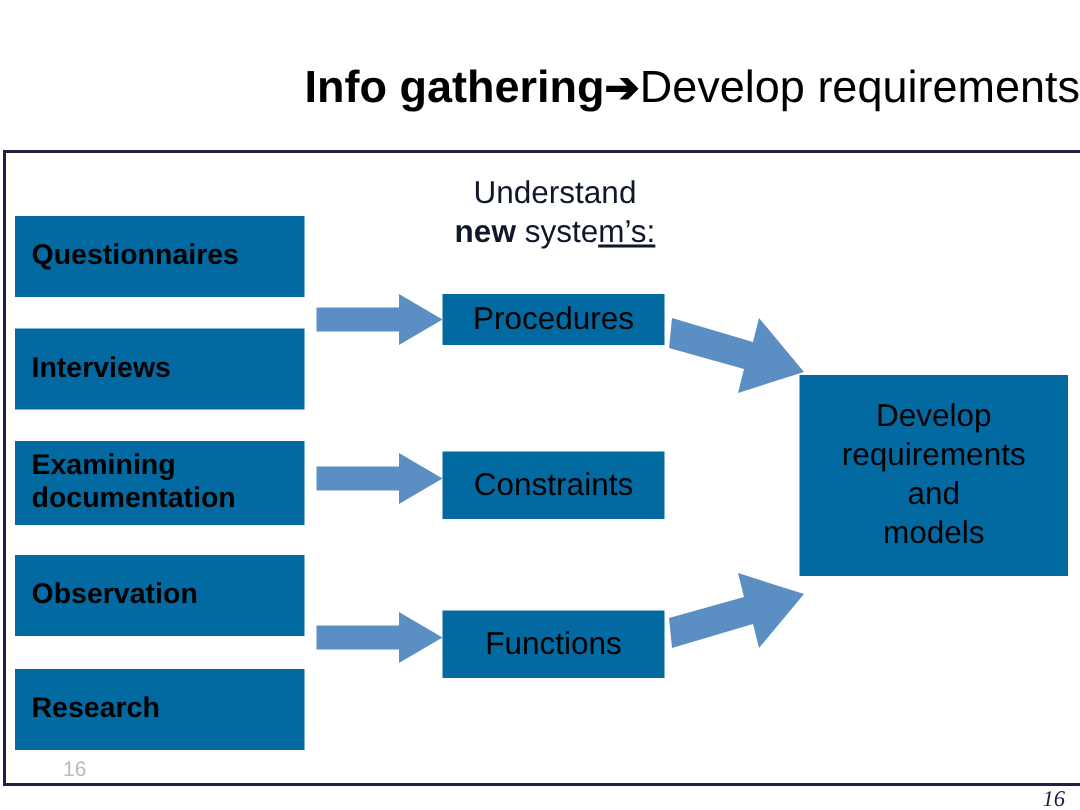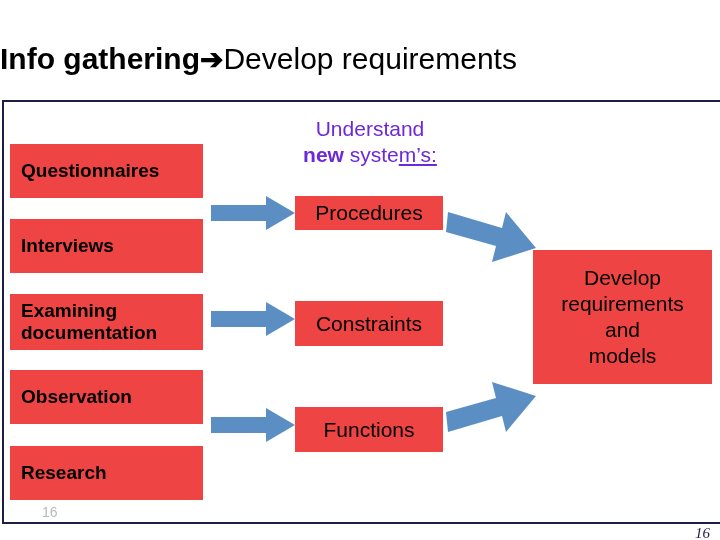--- a/index.html
+++ b/index.html
@@ -9,21 +9,21 @@
     font-family:"Liberation Sans", sans-serif;
     overflow:hidden;
     position:relative;
   }
   #slide{position:absolute;left:0;top:0;width:720px;height:540px;}
 
   
   .title{
     position:absolute;
     left:0; top:42px; width:720px;
-    text-align:left;
+    text-align:right;
     font-size:30px;
     line-height:34px;
     color:#000000;
     white-space:nowrap;
   }
   .title .bold{font-weight:bold;}
   .title .arrowglyph{font-weight:bold;font-size:28px;}
   .title .reg{font-weight:normal;}
 
   
@@ -36,21 +36,21 @@
     background:#1F1F46;
   }
   .rule-bottom{
     position:absolute;left:2px;top:522px;width:718px;height:2px;
     background:#1F1F46;
   }
 
   
   .box{
     position:absolute;
-    background:#ef4444;
+    background:#0369a1;
     color:#000000;
     display:flex;
     align-items:center;
     box-sizing:border-box;
   }
   .box.left{
     justify-content:flex-start;
     padding-left:11px;
     font-size:19px;
     line-height:22px;
@@ -82,21 +82,21 @@
 
   #box-develop       {left:533px; top:250px; width:179px; height:134px;}
 
   
   .mid-heading{
     position:absolute;
     left:252px; top:116px; width:236px;
     text-align:center;
     font-size:21px;
     line-height:26px;
-    color:#6d28d9;
+    color:#0f172a;
   }
   .mid-heading .b{font-weight:bold;}
   .mid-heading .u{text-decoration:underline;}
 
   
   .arrow{position:absolute;}
   .arrow svg{display:block;overflow:visible;}
   #arrow-1{left:211px; top:196px; width:84px; height:34px;}
   #arrow-2{left:211px; top:302px; width:84px; height:34px;}
   #arrow-3{left:211px; top:408px; width:84px; height:34px;}

